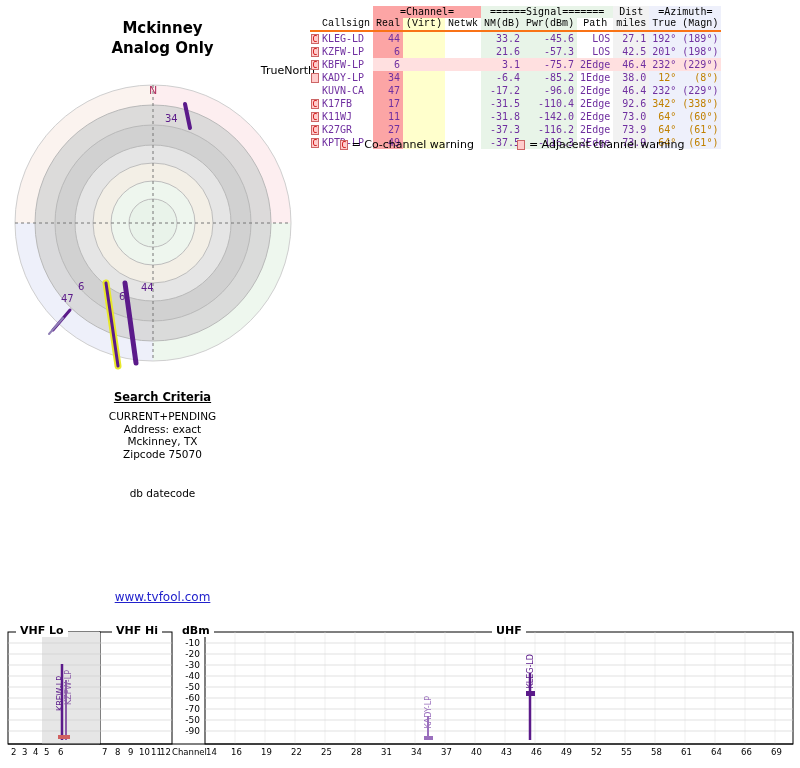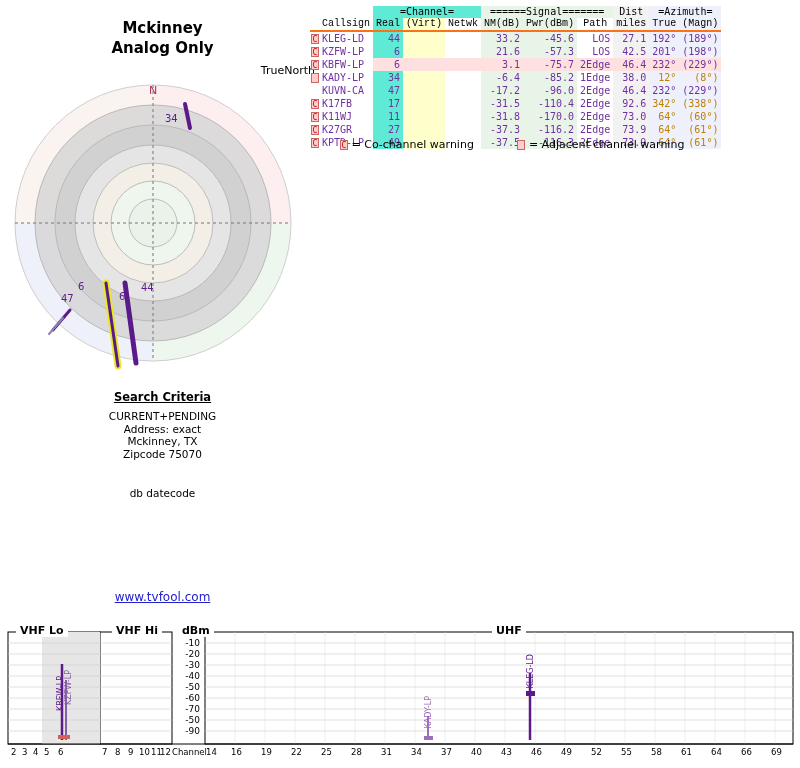--- a/index.html
+++ b/index.html
@@ -125,21 +125,21 @@
     font-family: "DejaVu Sans Mono", monospace;
     text-align: center;
     color: #cc0000;
     background: #ffcccc;
     border: 1px solid #cc6666;
     box-sizing: border-box;
     vertical-align: middle;
   }
   .warn-box.adj { color: #cc8888; }
   
-  .col-real { background: #5eead4; }
+  .col-real { background: #fca5a5; }
   .col-virt { background: #ffffcc; }
   .col-netwk { background: #ffffff; }
   .col-nm    { background: #e8f4e8; }
   .col-pwr   { background: #e8f4e8; }
   .col-path  { background: #ffffff; }
   .col-dist  { background: #f2f2f2; }
   .col-true  { background: #eef0fb; }
   .col-magn  { background: #eef0fb; }
 
   #legend {
@@ -370,21 +370,21 @@
       <td class="col-true" style="color:#c08000">342°</td>
       <td class="col-magn" style="color:#c08000">(338°)</td>
     </tr>
     <tr class="data-row">
       <td class="warn-cell"><span class="warn-box">C</span></td>
       <td class="callsign" style="color:#7030a0">K11WJ</td>
       <td class="col-real" style="color:#7030a0">11</td>
       <td class="col-virt"></td>
       <td class="col-netwk"></td>
       <td class="col-nm" style="color:#7030a0">-31.8</td>
-      <td class="col-pwr" style="color:#7030a0">-170.0</td>
+      <td class="col-pwr" style="color:#7030a0">-142.0</td>
       <td class="col-path" style="color:#7030a0">2Edge</td>
       <td class="col-dist" style="color:#7030a0">73.0</td>
       <td class="col-true" style="color:#c08000">64°</td>
       <td class="col-magn" style="color:#c08000">(60°)</td>
     </tr>
     <tr class="data-row">
       <td class="warn-cell"><span class="warn-box">C</span></td>
       <td class="callsign" style="color:#7030a0">K27GR</td>
       <td class="col-real" style="color:#7030a0">27</td>
       <td class="col-virt"></td>

